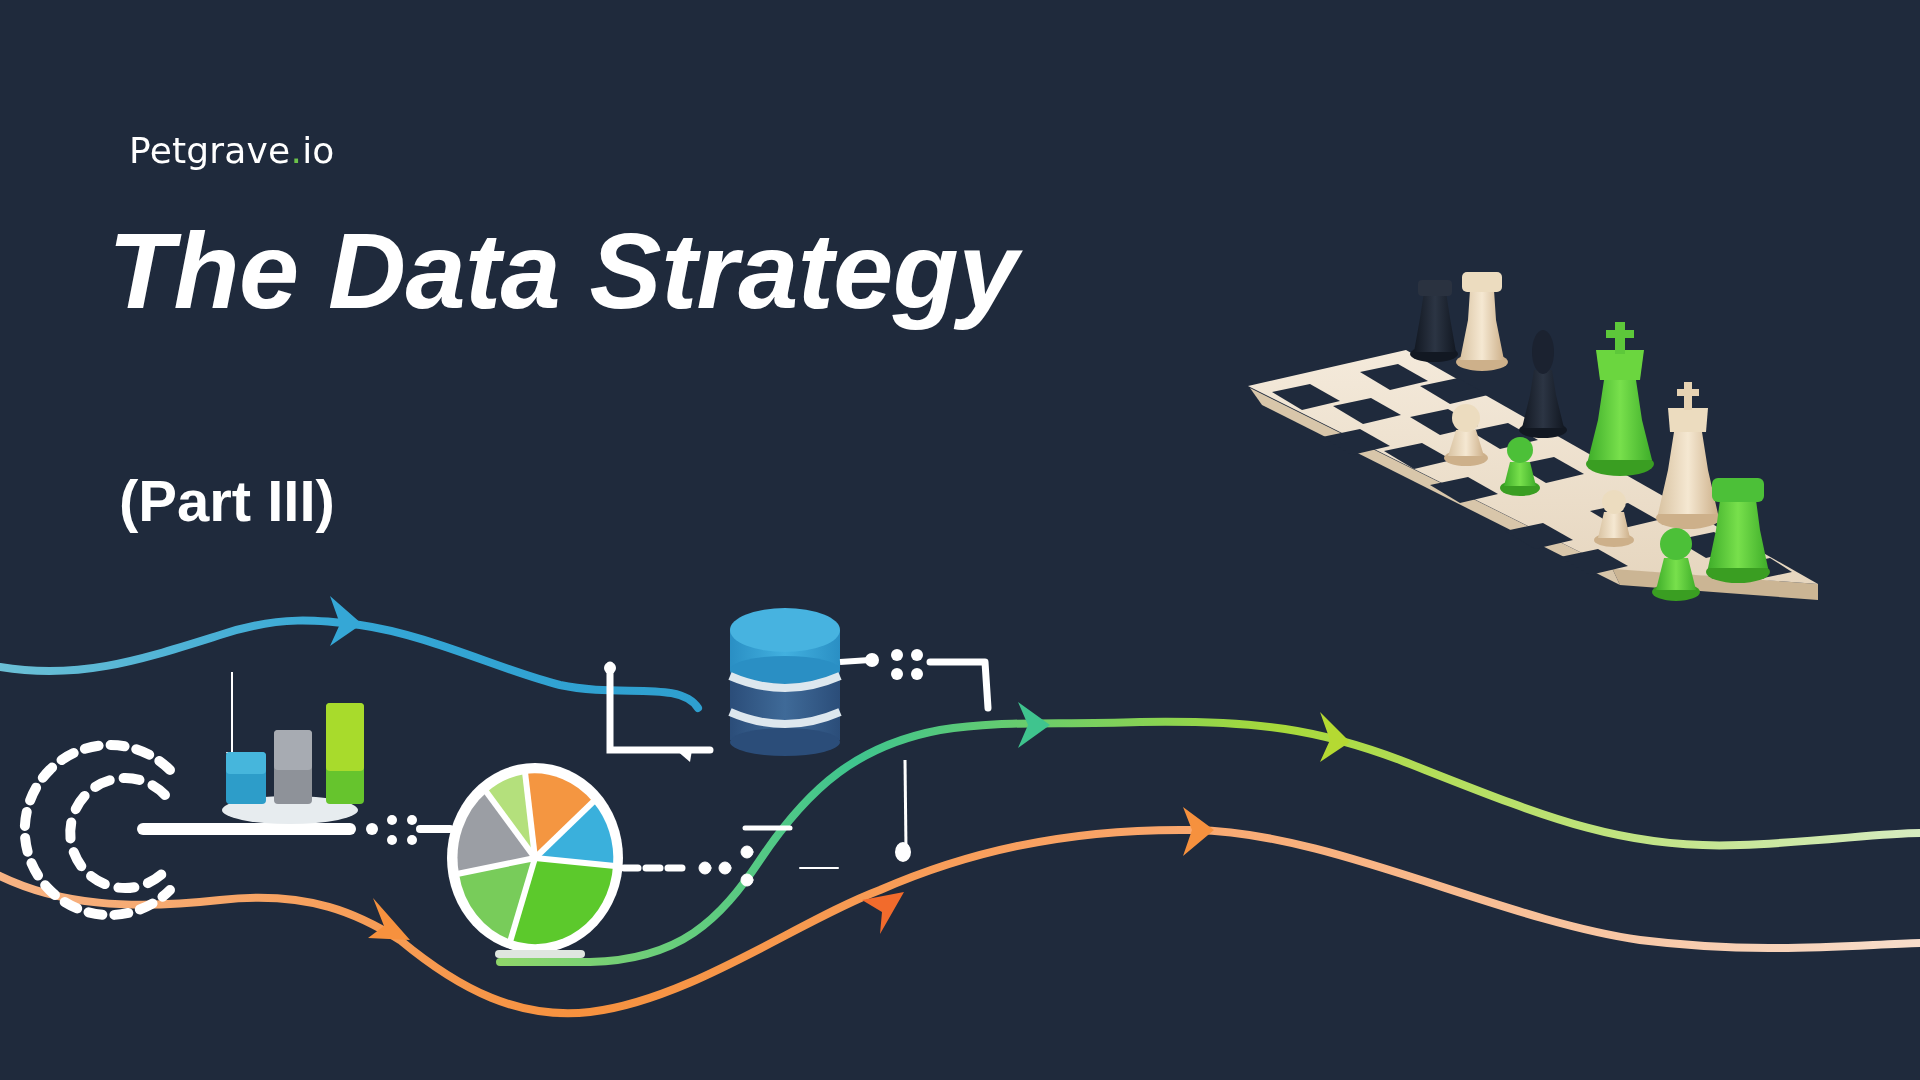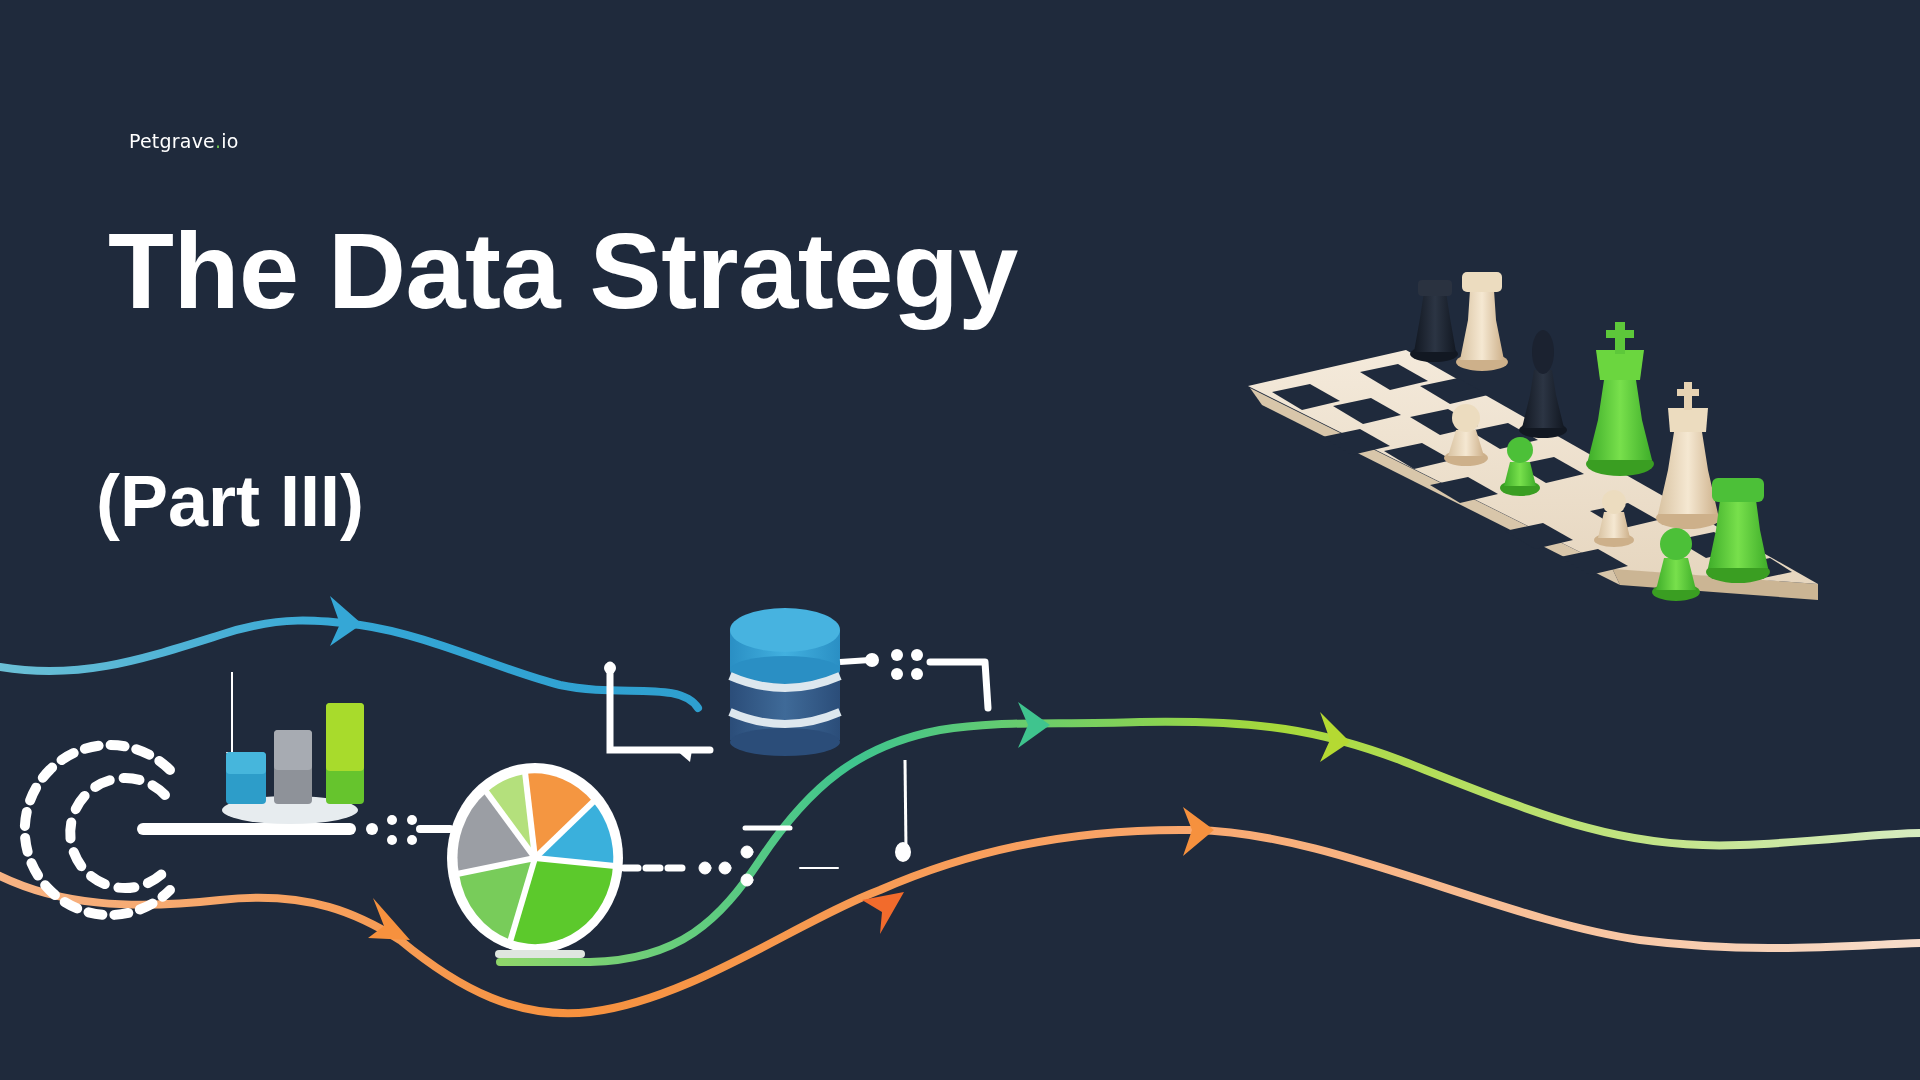--- a/index.html
+++ b/index.html
@@ -5,35 +5,35 @@
   html, body { margin: 0; padding: 0; }
   body {
     width: 1920px; height: 1080px; overflow: hidden;
     background: #1f2a3c;
     position: relative;
     font-family: "Liberation Sans", sans-serif;
   }
   .logo {
     position: absolute; left: 129px; top: 130px;
     font-family: "DejaVu Sans", sans-serif;
-    font-size: 19px; color: #ffffff; letter-spacing: 0.2px;
+    font-size: 36px; color: #ffffff; letter-spacing: 0.2px;
     font-weight: 500;
   }
   .logo .dot { color: #6cc24a; }
   .title {
     position: absolute; left: 108px; top: 208px;
     color: #ffffff; font-weight: 700;
     font-size: 108px; line-height: 126px;
     letter-spacing: -0.5px;
   }
-  .title .line { display: block; white-space: nowrap; }
+  .title .line { display: block; white-space: nowrap; font-style: italic; }
   .subtitle {
-    position: absolute; left: 96px; top: 465px;
+    position: absolute; left: 119px; top: 465px;
     color: #ffffff; font-weight: 700;
-    font-size: 72px; line-height: 72px;
+    font-size: 58px; line-height: 72px;
   }
   svg.art { position: absolute; left: 0; top: 0; }
 </style>
 </head>
 <body>
 
 <div class="logo">
   <span>Petgrave</span><span class="dot">.</span><span>io</span>
 </div>
 

